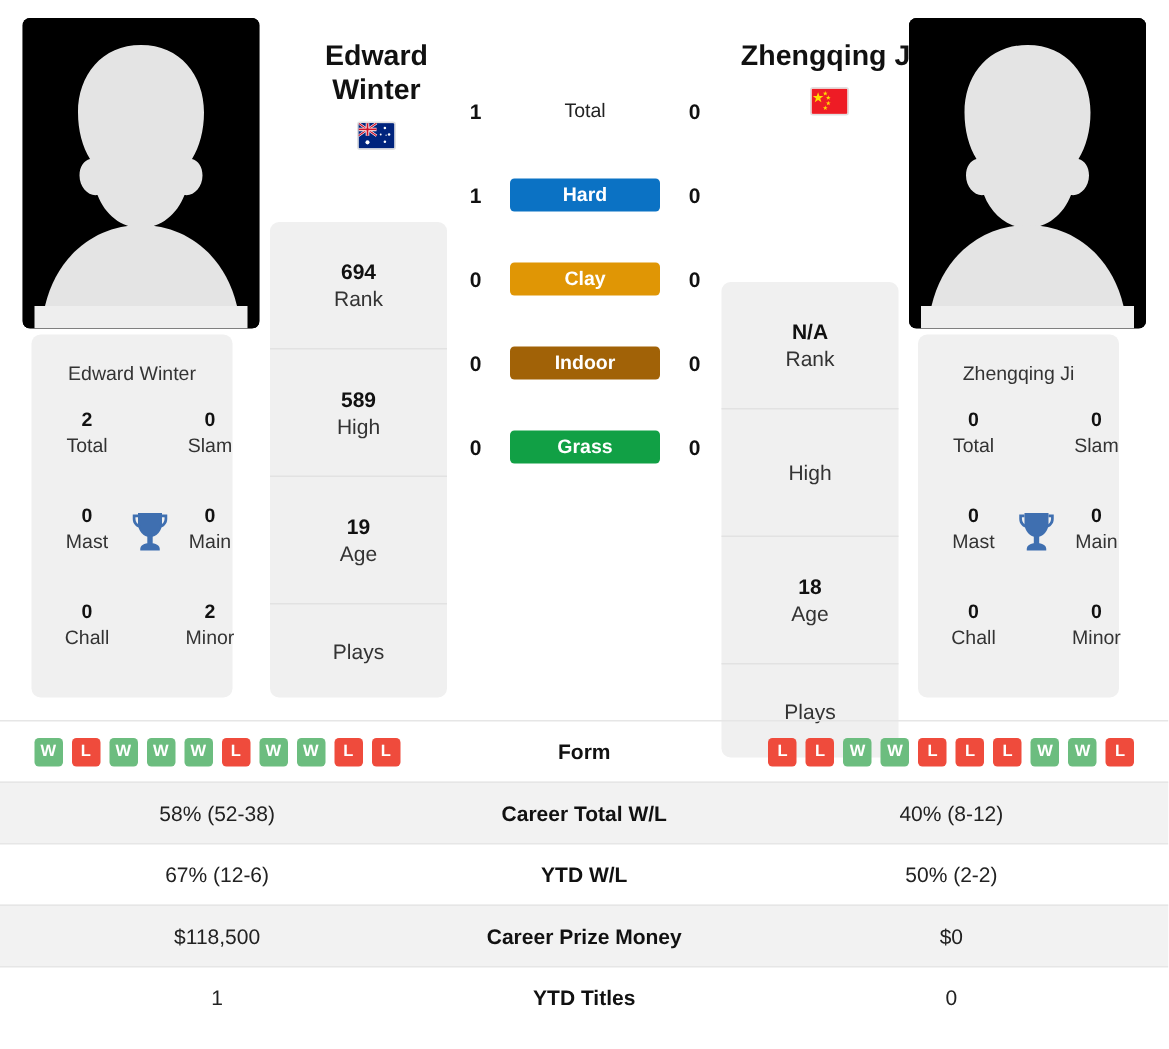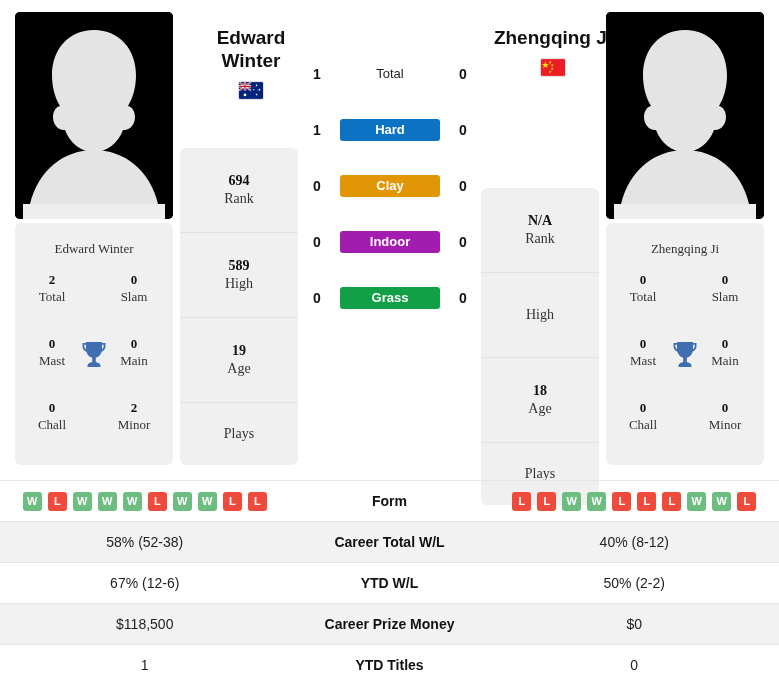--- a/index.html
+++ b/index.html
@@ -48,23 +48,23 @@
   }
   .h2hlabel {
     width: 100px; text-align: center; font-size: 13px; font-weight: bold;
     line-height: 22px; border-radius: 3px;
   }
   .h2hlabel.plain { color: #222; background: transparent; font-weight: normal; }
   .h2hlabel.surface { color: #ffffff; height: 22px; text-align: center; }
 
   
   .card {
-    position: absolute; background: #f0f0f0; border-radius: 6px; font-family: Liberation Serif, serif;
-  }
-  .card.player { width: 158px; height: 242px; top: 223px; }
+    position: absolute; background: #f0f0f0; border-radius: 6px;
+  }
+  .card.player { width: 134px; height: 242px; top: 223px; margin-left: 6px; }
   .card.player.left  { left: 15px; }
   .card.player.right { left: 606px; }
   .card.mid { width: 118px; top: 148px; }
   .card.mid.left  { left: 180px; height: 317px; }
   .card.mid.right { left: 481px; height: 317px; margin-top: 20px; top: 168px; }
 
   .cardname {
     text-align: center; font-size: 13px; color: #333;
     padding: 18px 4px 0; line-height: 16px;
   }
@@ -163,21 +163,21 @@
         <span class="h2hlabel surface" style="background: rgb(11, 114, 196);">Hard</span>
         <span class="h2hval">0</span>
       </div>
       <div class="h2hrow">
         <span class="h2hval">0</span>
         <span class="h2hlabel surface" style="background: rgb(224, 150, 5);">Clay</span>
         <span class="h2hval">0</span>
       </div>
       <div class="h2hrow">
         <span class="h2hval">0</span>
-        <span class="h2hlabel surface" style="background: #a21caf;">Indoor</span>
+        <span class="h2hlabel surface" style="background: #a16207;">Indoor</span>
         <span class="h2hval">0</span>
       </div>
       <div class="h2hrow">
         <span class="h2hval">0</span>
         <span class="h2hlabel surface" style="background: rgb(17, 160, 69);">Grass</span>
         <span class="h2hval">0</span>
       </div>
     </div>
 
     <div class="namecol right">

